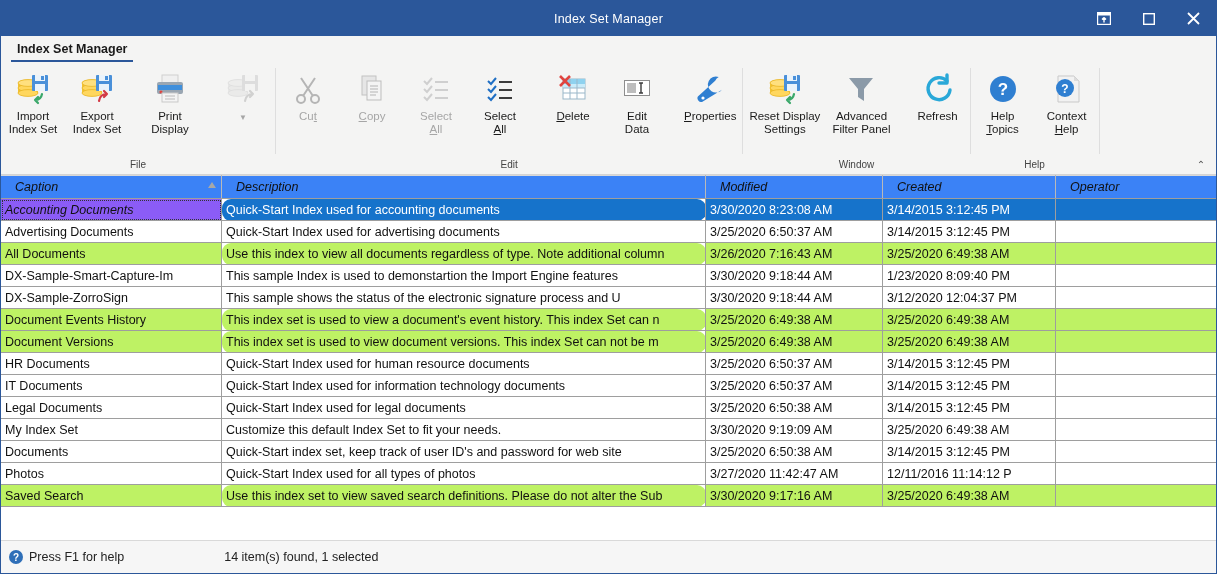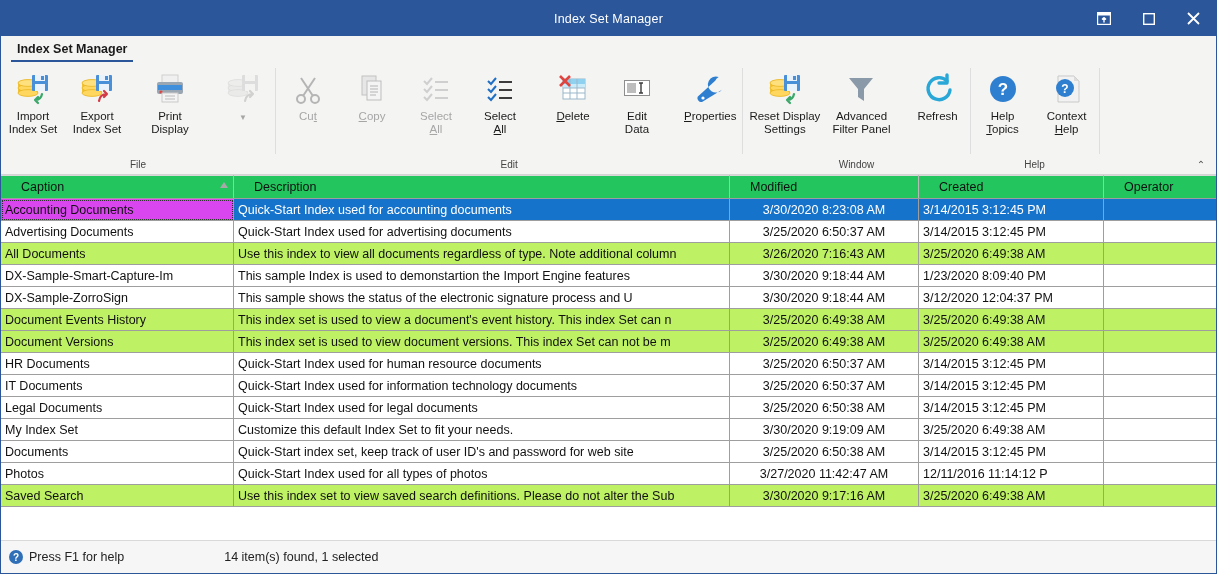--- a/index.html
+++ b/index.html
@@ -40,40 +40,40 @@
   .cmd.disabled .lbl{color:#a6a6a6;}
   .cmd .lbl u{text-decoration:underline;}
   .cmd-sep{width:1px;background:#dedede;margin:8px 4px 26px 4px;}
   .ribbon-collapse{position:absolute;right:6px;bottom:2px;width:18px;height:16px;
                    display:flex;align-items:center;justify-content:center;color:#555;font-size:10px;}
 
   
   .gridwrap{flex:1 1 auto;background:#fff;position:relative;overflow:hidden;}
   table.grid{border-collapse:collapse;table-layout:fixed;width:1104px;}
   table.grid th{
-    background:#22c55e;border-right:1px solid #b9b9b9;border-bottom:1px solid #9e9e9e;
+    background:#3b82f6;border-right:1px solid #b9b9b9;border-bottom:1px solid #9e9e9e;
     border-top:1px solid #d8d8d8;
-    font-weight:normal;font-size:12.5px;text-align:left;padding:2px 20px;height:18px;
-    color:#111;position:relative;white-space:nowrap;overflow:hidden;
+    font-weight:normal;font-size:12.5px;text-align:left;padding:2px 14px;height:18px;
+    color:#111;position:relative;white-space:nowrap;overflow:hidden;font-style:italic;
   }
   th .sortarrow{position:absolute;right:5px;top:6px;width:0;height:0;
                  border-left:4px solid transparent;border-right:4px solid transparent;
                  border-bottom:6px solid #a8a8a8;}
   table.grid td{
     border-right:1px solid #9e9e9e;border-bottom:1px solid #9e9e9e;
     font-size:12.5px;padding:1px 4px;height:19px;white-space:nowrap;overflow:hidden;
     background:#fff;color:#111;
   }
   tr.highlight td{background:#bef264;}
   tr.selected td{background:#1673cb;color:#fff;}
-  tr.selected td.focuscell{background:#d946ef;color:#111;
-       outline:1px dotted #333;outline-offset:-2px;}
+  tr.selected td.focuscell{background:#8b5cf6;color:#111;
+       outline:1px dotted #333;outline-offset:-2px;font-style:italic;}
   td.col-caption{width:192px;}
-  td.col-desc{width:455px;}
-  td.col-mod{width:148px;text-align:center;}
+  td.col-desc{width:455px;border-radius:9px;}
+  td.col-mod{width:148px;}
   td.col-cre{width:144px;}
   td.col-op{width:165px;}
   th.col-caption{width:192px;}
   th.col-desc{width:455px;}
   th.col-mod{width:148px;}
   th.col-cre{width:144px;}
   th.col-op{width:165px;}
 
   
   .statusbar{height:32px;flex:0 0 auto;background:#f6f6f6;border-top:1px solid #d9d9d9;

